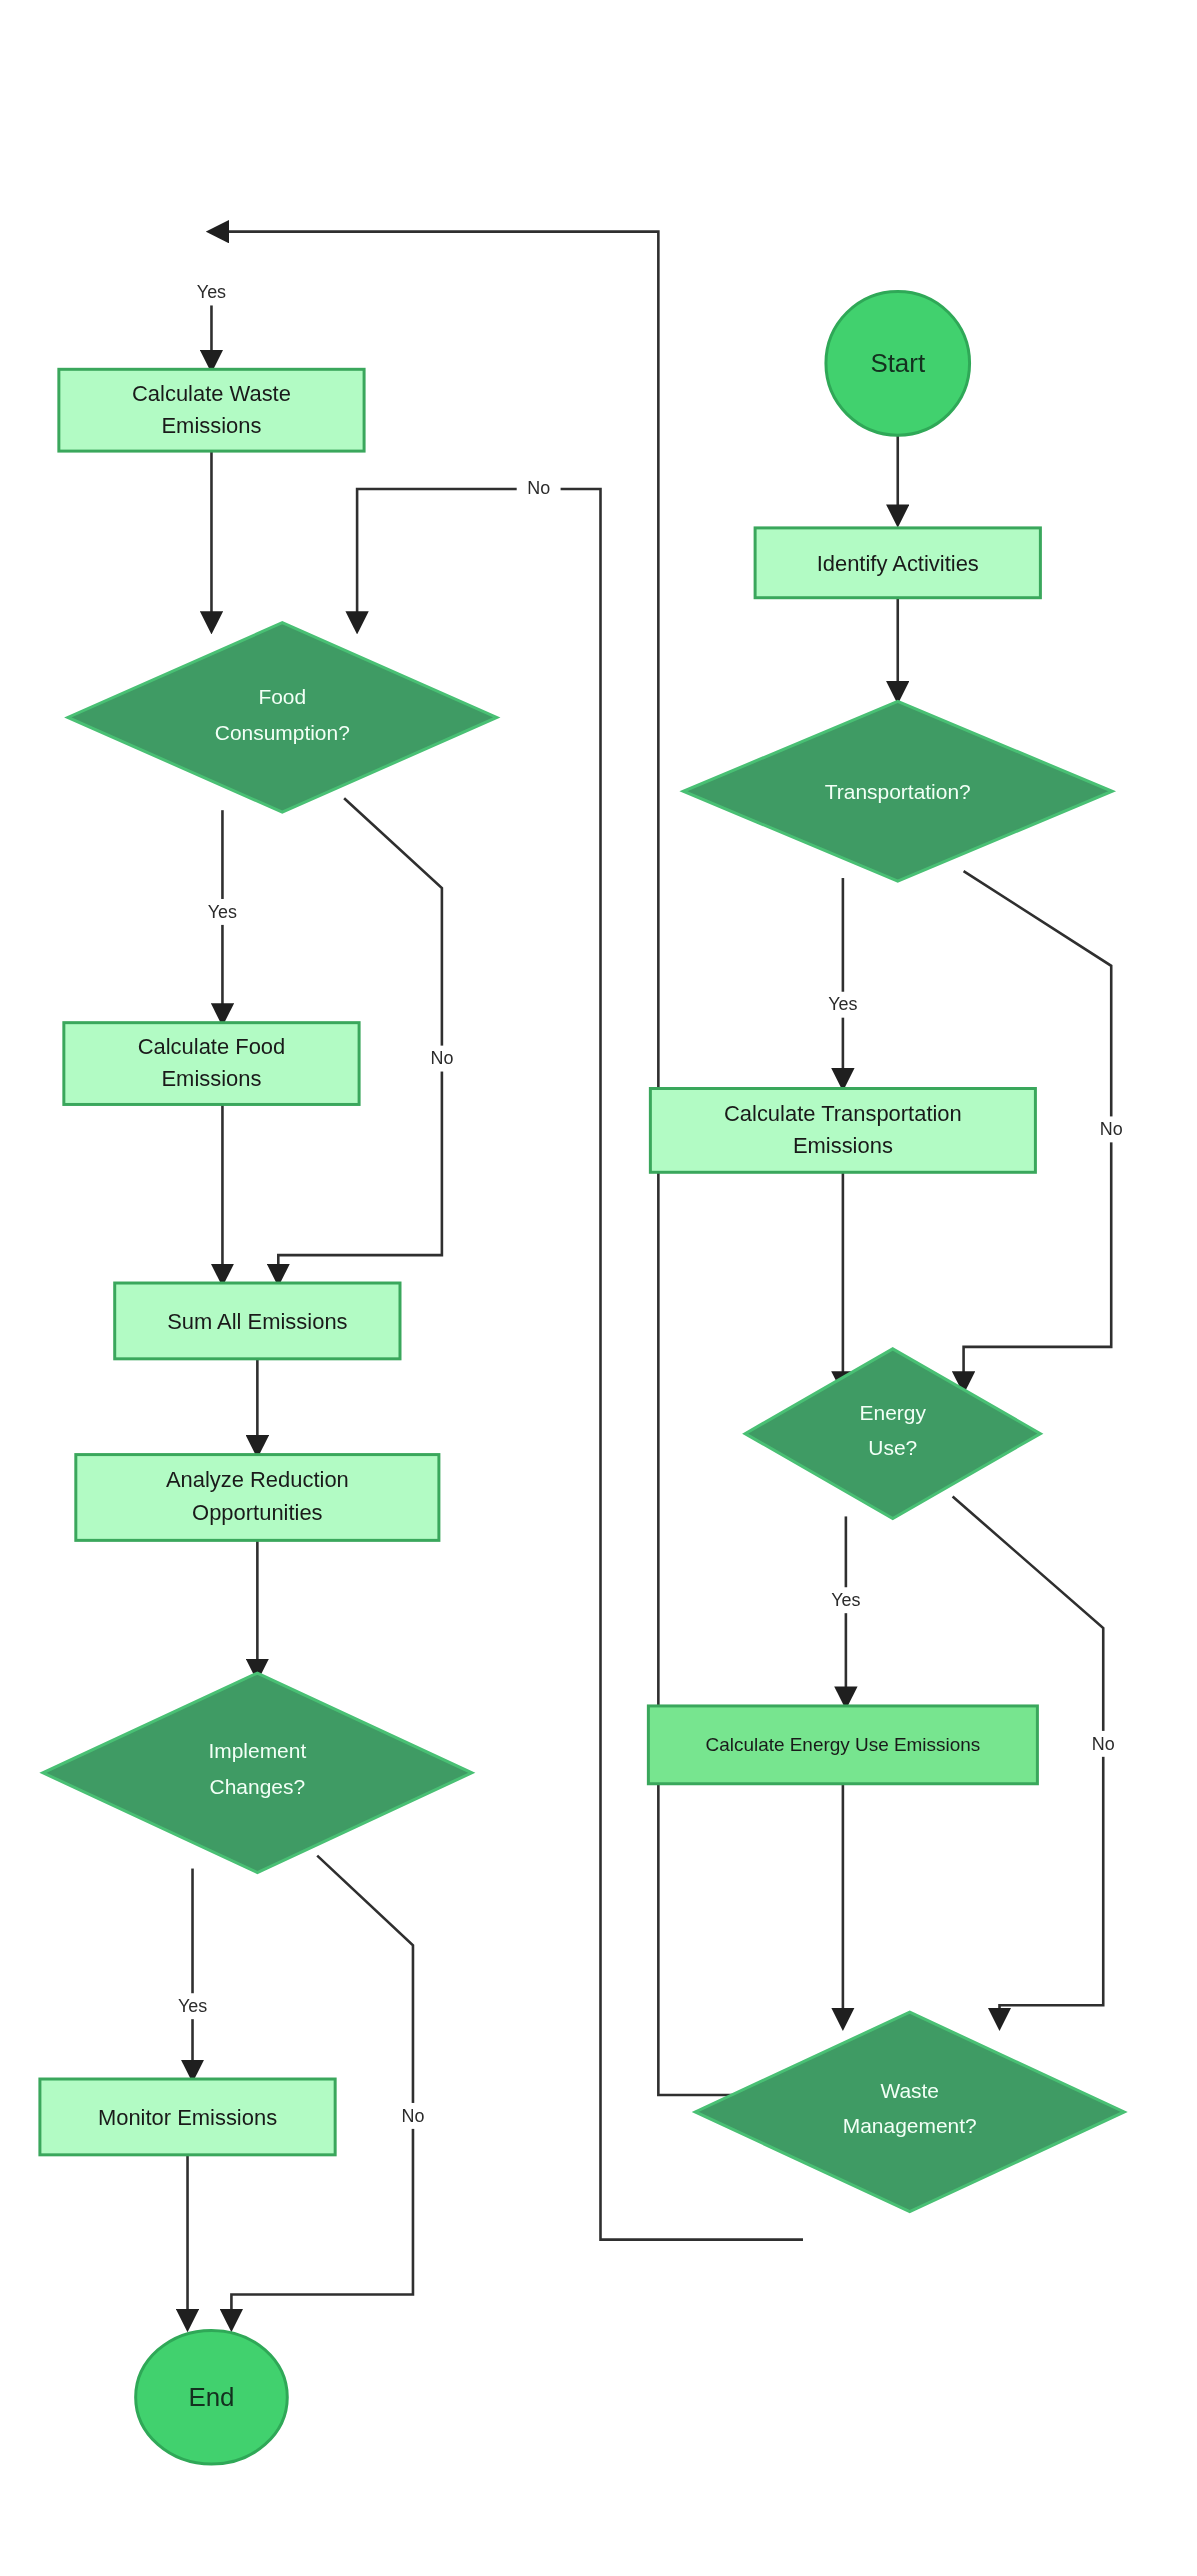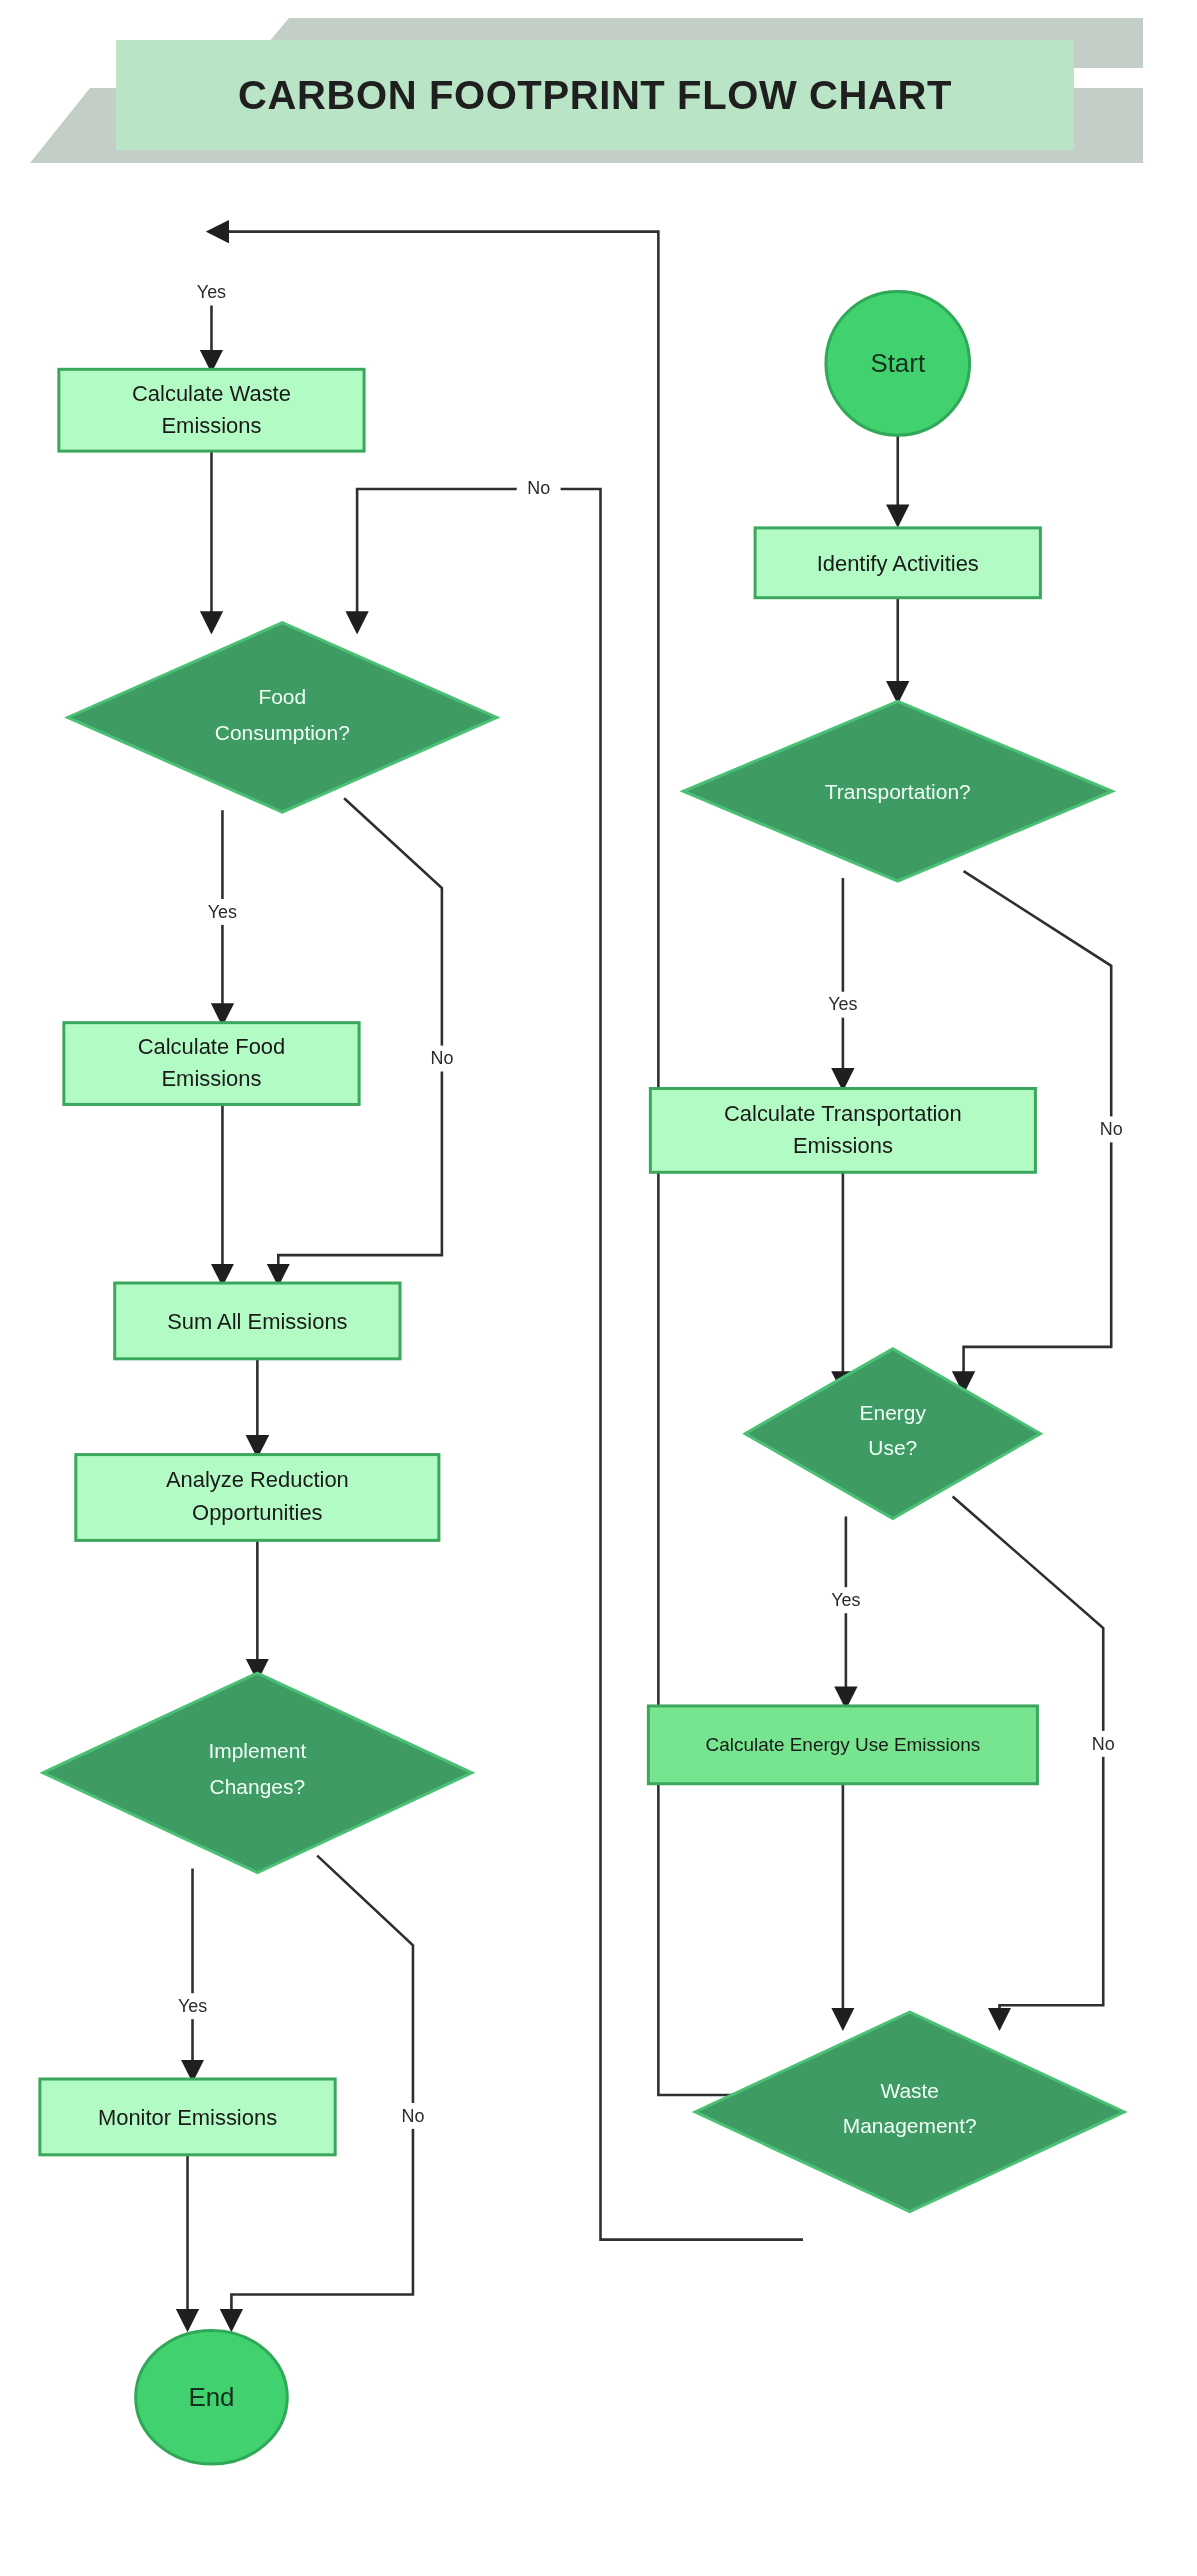--- a/index.html
+++ b/index.html
@@ -21,27 +21,20 @@
   .decText{fill:#f2fff6;font-size:21px;}
   .termText{fill:#14301f;font-size:26px;}
   .edgeLabel{font-family:"Liberation Sans",sans-serif;font-size:18px;fill:#2b2b2b;text-anchor:middle;dominant-baseline:middle;}
   .lbl-bg{fill:#ffffff;}
 </style>
 </head>
 <body>
 
 <div id="stage">
 
-  <div class="banner-wrap">
-    <div class="banner-shadow"></div>
-    <div class="banner-shadow2"></div>
-    <div class="banner">
-      <div class="banner-title">CARBON FOOTPRINT FLOW CHART</div>
-    </div>
-  </div>
 
   <svg width="1197" height="2576" viewBox="0 0 1200 2582">
     <defs>
       <marker id="arrow" viewBox="0 0 12 12" refX="9" refY="6" markerWidth="9" markerHeight="9" orient="auto-start-reverse">
         <path d="M0,0 L12,6 L0,12 z" fill="#1f1f1f"></path>
       </marker>
     </defs>
 
     <g id="edges" fill="none" stroke="#2f2f2f" stroke-width="2.6">
 

